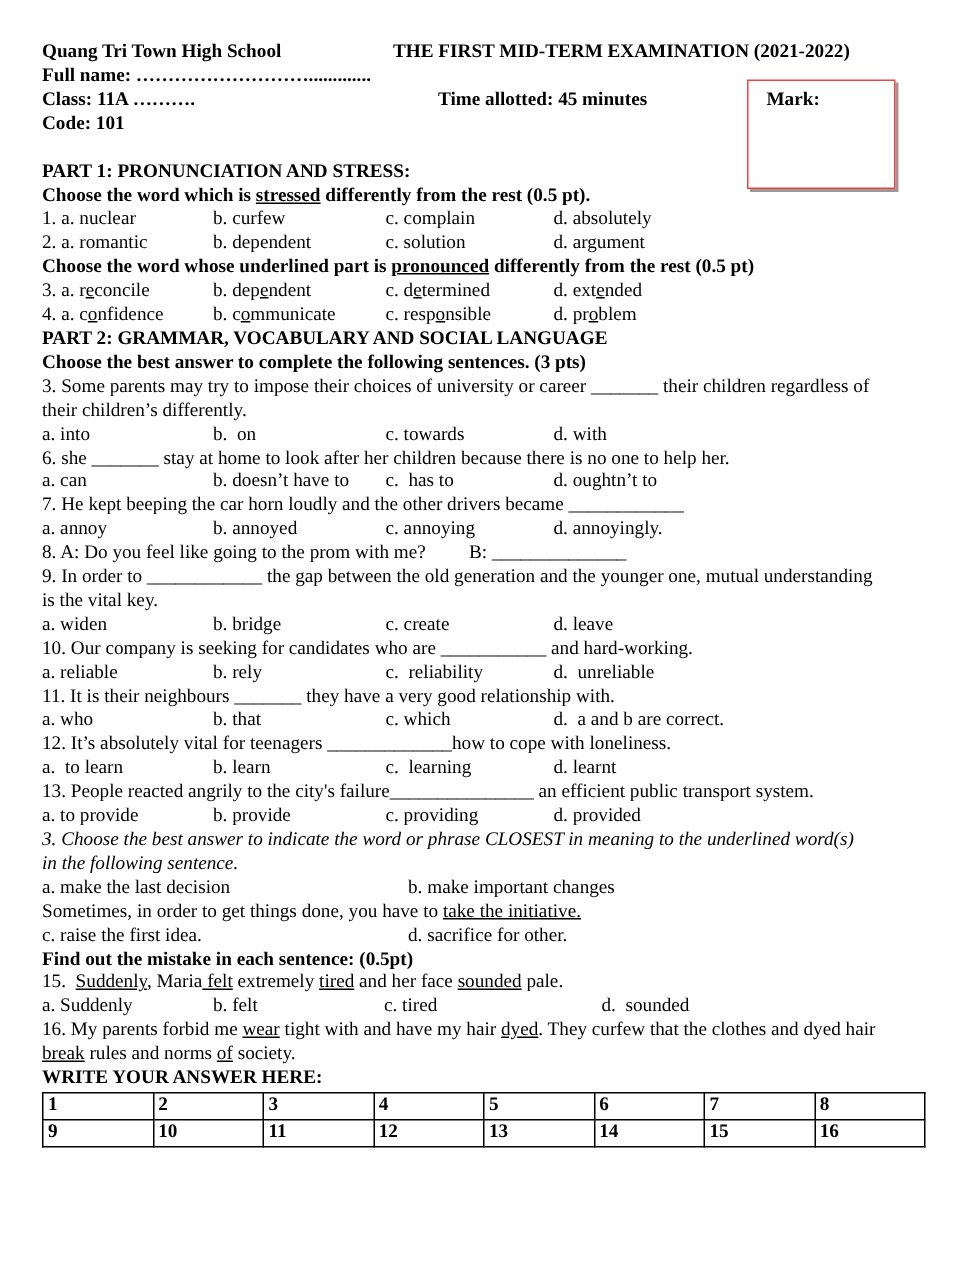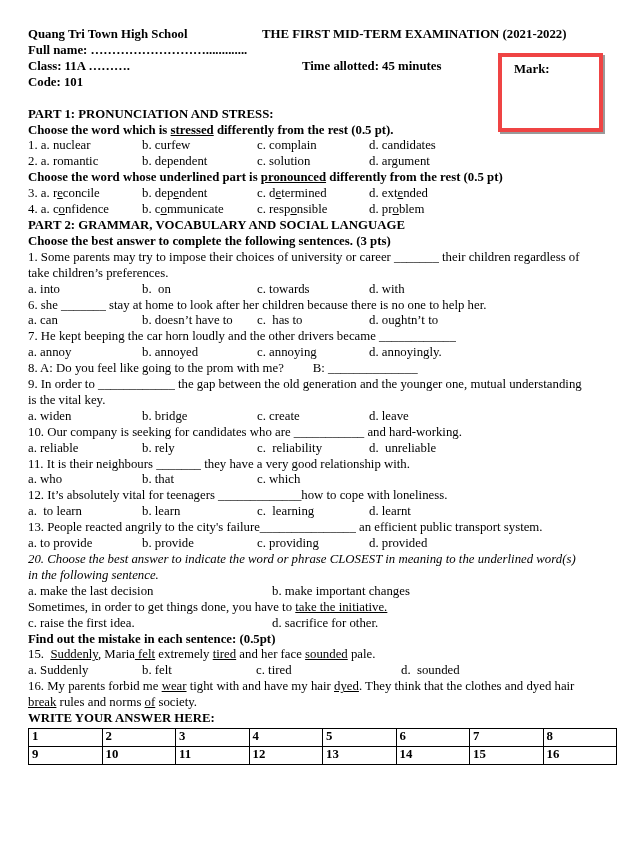--- a/index.html
+++ b/index.html
@@ -5,22 +5,22 @@
   html,body{margin:0;padding:0;background:#fff;}
   body{width:643px;height:841px;font-family:"Liberation Serif","DejaVu Serif",serif;color:#000;}
   .page{position:relative;width:643px;height:841px;background:#fff;overflow:hidden;
         padding:27px 27px 0 28px;box-sizing:border-box;font-size:12.8px;line-height:15.9px;}
   .line{white-space:pre-wrap;min-height:15.9px;}
   .bold{font-weight:bold;}
   .italic{font-style:italic;}
   u{text-underline-offset:1px;}
   .hline{position:relative;font-weight:bold;}
   .exam-title{position:absolute;left:234px;top:0;white-space:nowrap;}
-  .time-allotted{position:absolute;left:274px;top:0;white-space:nowrap;}
-  .mark-box{position:absolute;left:498px;top:53px;width:97px;height:71px;border:4px solid #ef4444;
+  .time-allotted{position:absolute;left:264px;top:0;white-space:nowrap;}
+  .mark-box{position:absolute;left:498px;top:53px;width:97px;height:71px;border:1px solid #ef4444;
             box-shadow:2px 2px 0 #9a9a9a;background:#fff;}
   .mark-box span{display:block;padding:5px 0 0 12px;font-weight:bold;}
   #exam-body{margin-top:16px;}
   .opts{display:grid;white-space:pre;gap:12px;}
   .opts-std{grid-template-columns:102px 103px 100px auto;}
   .opts-q8{grid-template-columns:107px 126px 95px auto;}
   .opts-wide{grid-template-columns:102px 102px 133px auto;}
   .opts-pair{grid-template-columns:232px auto;}
   .opt{overflow:visible;}
   .answer-table{border-collapse:collapse;table-layout:fixed;width:589px;margin-top:1px;}
@@ -40,55 +40,55 @@
 
   <div class="line bold">Code: 101</div>
 
   <div class="mark-box">
     <span>Mark:</span>
   </div>
 
   <div id="exam-body">
       <div class="line bold">PART 1: PRONUNCIATION AND STRESS:</div>
       <div class="line bold"><span>Choose the word which is </span><u>stressed</u><span> differently from the rest (0.5 pt).</span></div>
-      <div class="line opts opts-std"><div class="opt">1. a. nuclear</div><div class="opt">b. curfew</div><div class="opt">c. complain</div><div class="opt">d. candidates</div></div>
+      <div class="line opts opts-std"><div class="opt">1. a. nuclear</div><div class="opt">b. curfew</div><div class="opt">c. complain</div><div class="opt">d. absolutely</div></div>
       <div class="line opts opts-std"><div class="opt">2. a. romantic</div><div class="opt">b. dependent</div><div class="opt">c. solution</div><div class="opt">d. argument</div></div>
       <div class="line bold"><span>Choose the word whose underlined part is </span><u>pronounced</u><span> differently from the rest (0.5 pt)</span></div>
       <div class="line opts opts-std"><div class="opt"><span>3. a. r</span><u>e</u><span>concile</span></div><div class="opt"><span>b. dep</span><u>e</u><span>ndent</span></div><div class="opt"><span>c. d</span><u>e</u><span>termined</span></div><div class="opt"><span>d. ext</span><u>e</u><span>nded</span></div></div>
       <div class="line opts opts-std"><div class="opt"><span>4. a. c</span><u>o</u><span>nfidence</span></div><div class="opt"><span>b. c</span><u>o</u><span>mmunicate</span></div><div class="opt"><span>c. resp</span><u>o</u><span>nsible</span></div><div class="opt"><span>d. pr</span><u>o</u><span>blem</span></div></div>
       <div class="line bold">PART 2: GRAMMAR, VOCABULARY AND SOCIAL LANGUAGE</div>
       <div class="line bold">Choose the best answer to complete the following sentences. (3 pts)</div>
-      <div class="line">1. Some parents may try to impose their choices of university or career _______ their children regardless of</div>
-      <div class="line">take children’s preferences.</div>
+      <div class="line">3. Some parents may try to impose their choices of university or career _______ their children regardless of</div>
+      <div class="line">their children’s differently.</div>
       <div class="line opts opts-std"><div class="opt">a. into</div><div class="opt">b.  on</div><div class="opt">c. towards</div><div class="opt">d. with</div></div>
       <div class="line">6. she _______ stay at home to look after her children because there is no one to help her.</div>
       <div class="line opts opts-std"><div class="opt">a. can</div><div class="opt">b. doesn’t have to</div><div class="opt">c.  has to</div><div class="opt">d. oughtn’t to</div></div>
       <div class="line">7. He kept beeping the car horn loudly and the other drivers became ____________</div>
       <div class="line opts opts-std"><div class="opt">a. annoy</div><div class="opt">b. annoyed</div><div class="opt">c. annoying</div><div class="opt">d. annoyingly.</div></div>
       <div class="line">8. A: Do you feel like going to the prom with me?         B: ______________</div>
       <div class="line">9. In order to ____________ the gap between the old generation and the younger one, mutual understanding</div>
       <div class="line">is the vital key.</div>
       <div class="line opts opts-std"><div class="opt">a. widen</div><div class="opt">b. bridge</div><div class="opt">c. create</div><div class="opt">d. leave</div></div>
       <div class="line">10. Our company is seeking for candidates who are ___________ and hard-working.</div>
       <div class="line opts opts-std"><div class="opt">a. reliable</div><div class="opt">b. rely</div><div class="opt">c.  reliability</div><div class="opt">d.  unreliable</div></div>
       <div class="line">11. It is their neighbours _______ they have a very good relationship with.</div>
-      <div class="line opts opts-std"><div class="opt">a. who</div><div class="opt">b. that</div><div class="opt">c. which</div></div>
+      <div class="line opts opts-std"><div class="opt">a. who</div><div class="opt">b. that</div><div class="opt">c. which</div><div class="opt">d.  a and b are correct.</div></div>
       <div class="line">12. It’s absolutely vital for teenagers _____________how to cope with loneliness.</div>
       <div class="line opts opts-std"><div class="opt">a.  to learn</div><div class="opt">b. learn</div><div class="opt">c.  learning</div><div class="opt">d. learnt</div></div>
       <div class="line">13. People reacted angrily to the city's failure_______________ an efficient public transport system.</div>
       <div class="line opts opts-std"><div class="opt">a. to provide</div><div class="opt">b. provide</div><div class="opt">c. providing</div><div class="opt">d. provided</div></div>
-      <div class="line italic">20. Choose the best answer to indicate the word or phrase CLOSEST in meaning to the underlined word(s)</div>
+      <div class="line italic">3. Choose the best answer to indicate the word or phrase CLOSEST in meaning to the underlined word(s)</div>
       <div class="line italic">in the following sentence.</div>
       <div class="line opts opts-pair"><div class="opt">a. make the last decision</div><div class="opt">b. make important changes</div></div>
       <div class="line"><span>Sometimes, in order to get things done, you have to </span><u>take the initiative.</u></div>
       <div class="line opts opts-pair"><div class="opt">c. raise the first idea.</div><div class="opt">d. sacrifice for other.</div></div>
       <div class="line bold">Find out the mistake in each sentence: (0.5pt)</div>
       <div class="line"><span>15.  </span><u>Suddenly</u><span>, Maria</span><u> felt</u><span> extremely </span><u>tired</u><span> and her face </span><u>sounded</u><span> pale.</span></div>
       <div class="line opts opts-wide"><div class="opt">a. Suddenly</div><div class="opt">b. felt</div><div class="opt">c. tired</div><div class="opt">d.  sounded</div></div>
-      <div class="line"><span>16. My parents forbid me </span><u>wear</u><span> tight with and have my hair </span><u>dyed</u><span>. They think that the clothes and dyed hair</span></div>
+      <div class="line"><span>16. My parents forbid me </span><u>wear</u><span> tight with and have my hair </span><u>dyed</u><span>. They curfew that the clothes and dyed hair</span></div>
       <div class="line"><u>break</u><span> rules and norms </span><u>of</u><span> society.</span></div>
       <div class="line bold">WRITE YOUR ANSWER HERE:</div>
     </div>
 
   <table class="answer-table">
     <tbody id="answer-tbody">
         <tr>
           <td><span>1</span></td>
           <td><span>2</span></td>
           <td><span>3</span></td>

